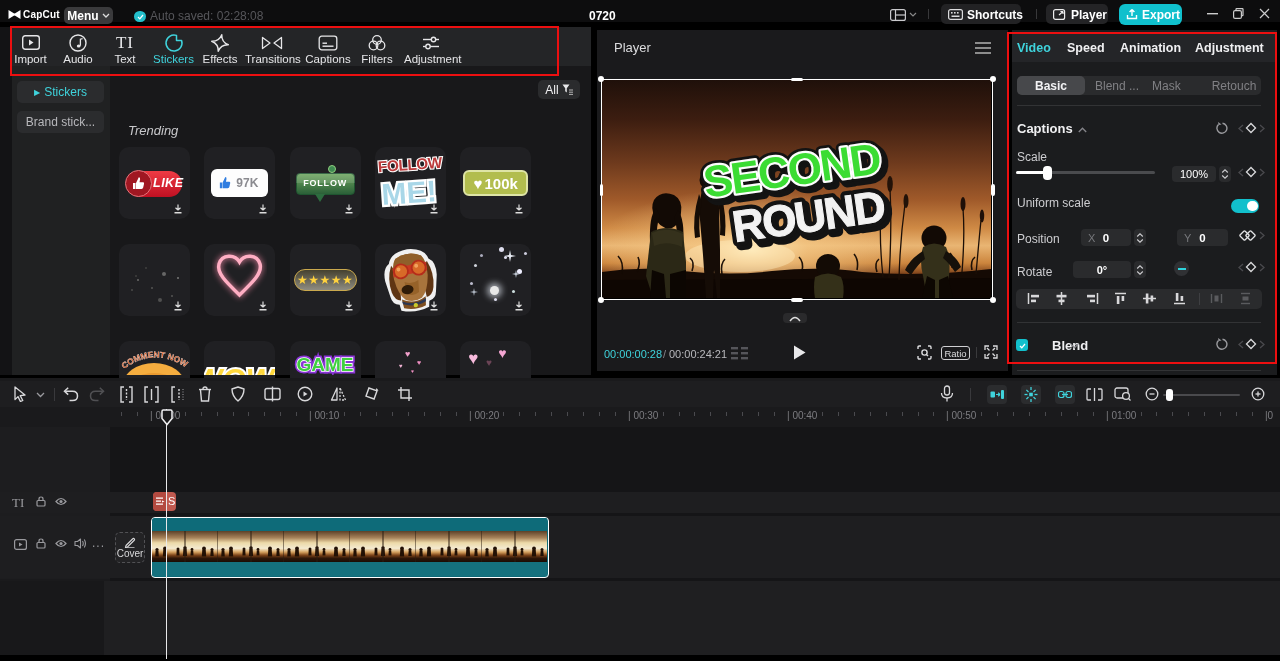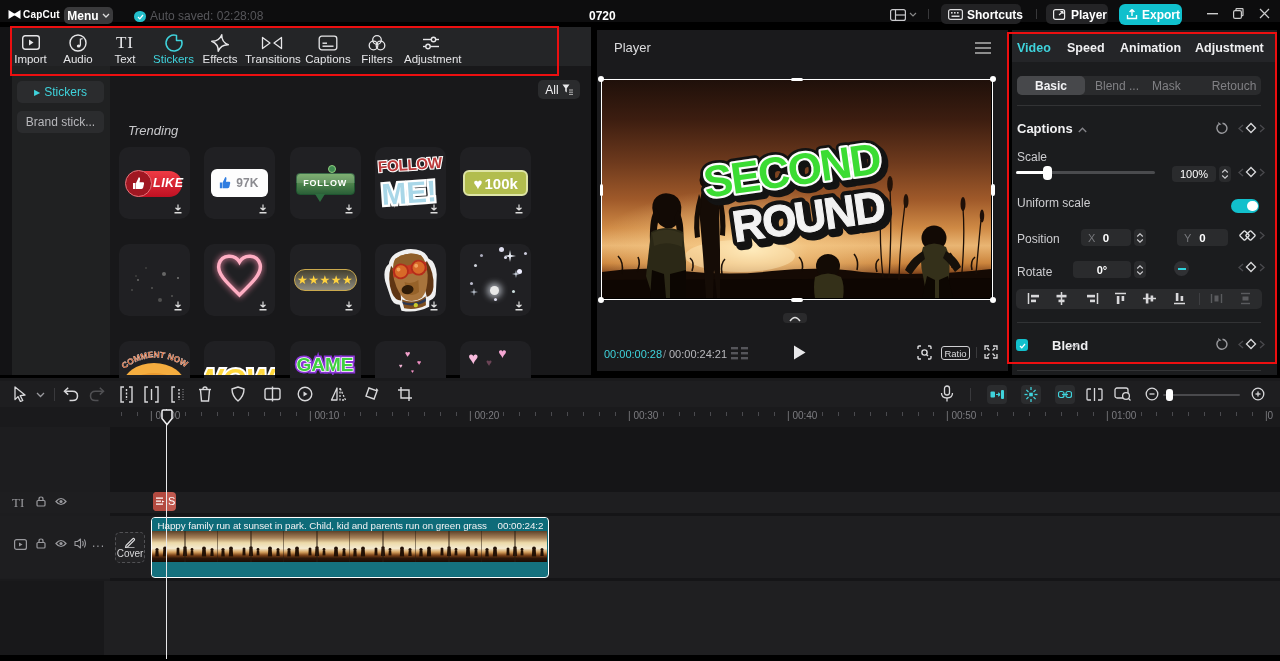--- a/index.html
+++ b/index.html
@@ -847,21 +847,20 @@
             <line x1="0" y1="1.2" x2="7" y2="1.2" stroke="#fff" stroke-width="1.3"></line>
             <line x1="0" y1="4.2" x2="5" y2="4.2" stroke="#fff" stroke-width="1.3"></line>
             <line x1="0" y1="7.2" x2="7" y2="7.2" stroke="#fff" stroke-width="1.3"></line>
             <path d="M6 3.5 l2.5 1 l-2.5 1 z" fill="#fff"></path>
           </svg>
         <div style="position:absolute;left:15.5px;top:3px;color:#fff;font-size:11px;">S</div>
       </div>
 
       <div class="abs" style="left:150.5px;top:139px;width:398px;height:61px;border:1.5px solid #fff;border-radius:4px;background:#0e6b79;overflow:hidden;">
         <div style="position:absolute;left:0;top:0;width:395px;height:13px;background:#0e6b79;"></div>
-        <div style="position:absolute;left:6px;top:1.5px;font-size:9.8px;color:#f2f2f4;white-space:nowrap;letter-spacing:-0.05px;">Happy family run at sunset in park. Child, kid and parents run on green grass&nbsp;&nbsp;&nbsp; 00:00:24:2</div>
         <svg style="position:absolute;left:0;top:13px;" width="395" height="31" viewBox="0 0 395 31" preserveAspectRatio="none">
           <defs>
             <linearGradient id="fsky" x1="0" y1="0" x2="0" y2="1">
               <stop offset="0" stop-color="#5d4128"></stop>
                 <stop offset="0.22" stop-color="#a8835a"></stop>
                 <stop offset="0.38" stop-color="#ecd9a8"></stop>
                 <stop offset="0.56" stop-color="#f4ead0"></stop>
                 <stop offset="0.68" stop-color="#d6a260"></stop>
                 <stop offset="0.78" stop-color="#7e4419"></stop>
                 <stop offset="0.88" stop-color="#2e1608"></stop>

